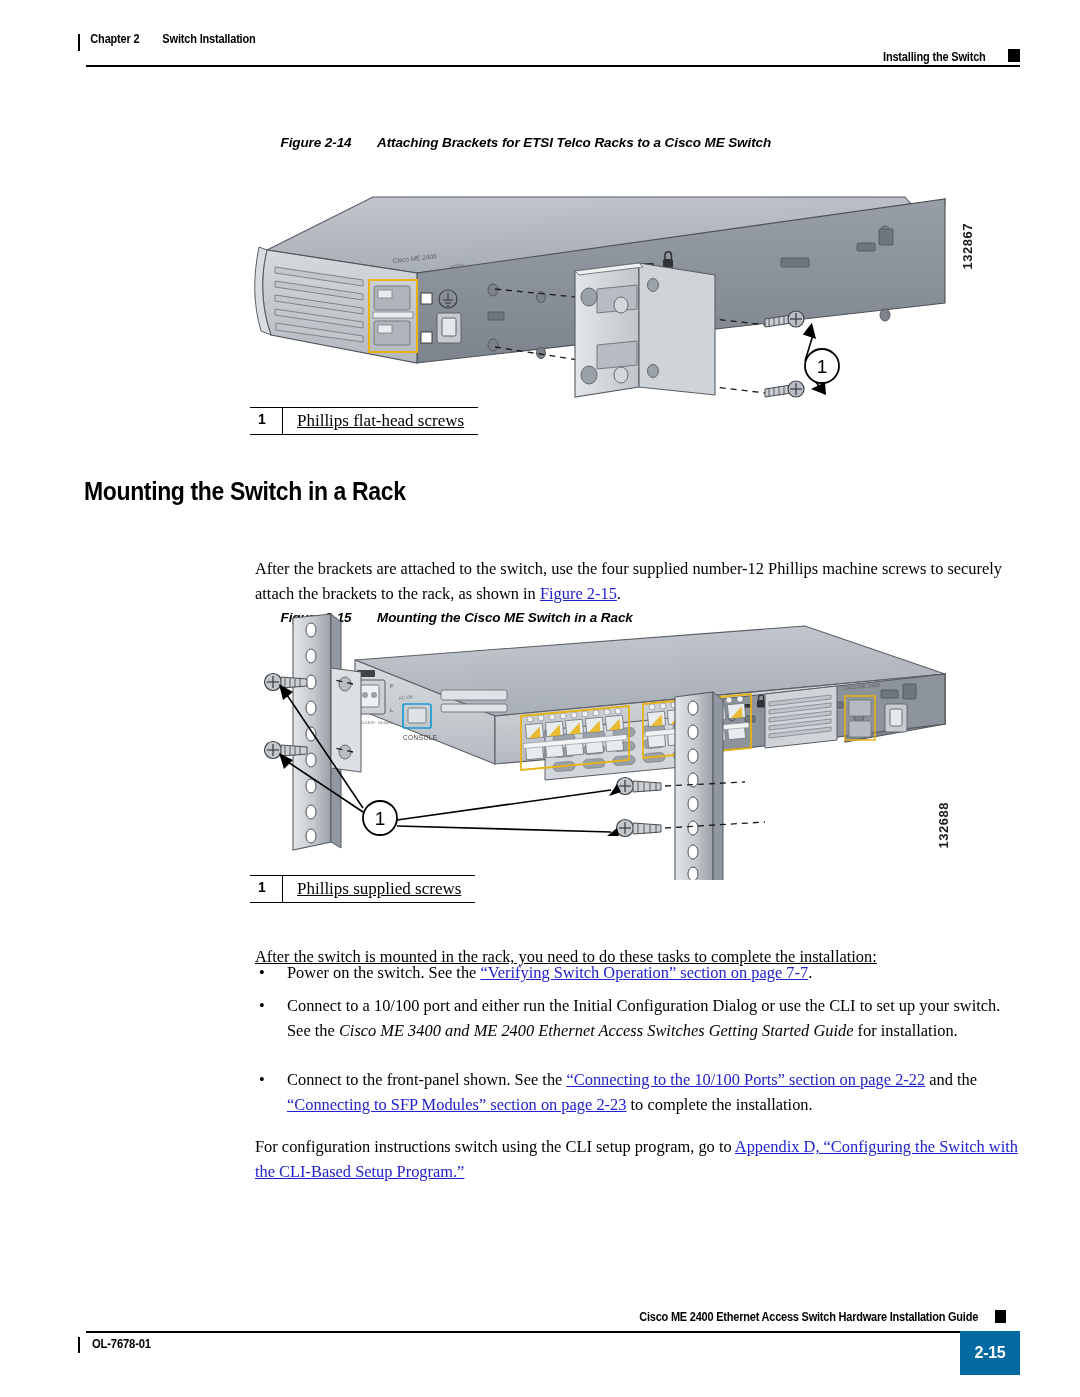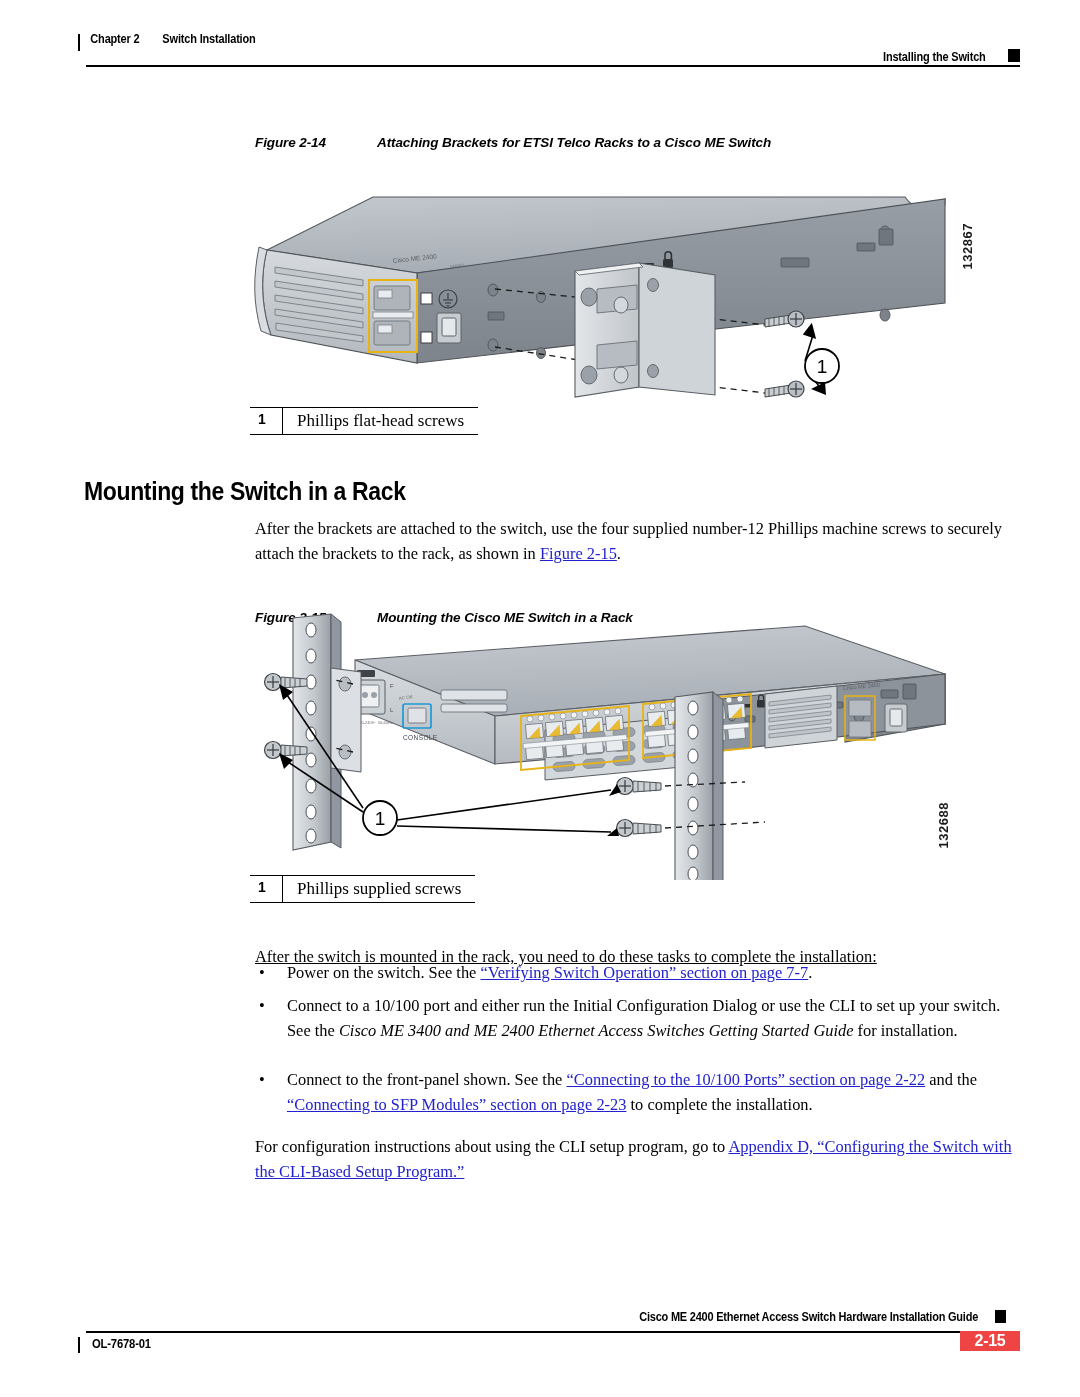--- a/index.html
+++ b/index.html
@@ -80,20 +80,21 @@
 
   
   .fig-caption {
     position: absolute;
     font-family: "Liberation Sans", sans-serif;
     font-style: italic;
     font-weight: bold;
     font-size: 13.5px;
     letter-spacing: -0.1px;
     white-space: nowrap;
+    text-align: center;
   }
   .fig-caption .fc-num { display: inline-block; width: 122px; }
 
   
   .section-heading {
     position: absolute;
     left: 84px;
     top: 460px;
     font-family: "Liberation Sans", sans-serif;
     font-weight: bold;
@@ -150,20 +151,21 @@
     font-family: "Liberation Sans", sans-serif;
     font-weight: bold;
     font-size: 14px;
     box-sizing: border-box;
   }
   .legend .lg-txt {
     border-left: 1.1px solid #000;
     padding: 3px 14px 3px 14px;
     font-size: 17px;
     white-space: nowrap;
+    text-decoration: underline;
   }
 
   
   .figure-art { position: absolute; }
   .art-id {
     position: absolute;
     font-family: "Liberation Sans", sans-serif;
     font-weight: bold;
     font-size: 13px;
     letter-spacing: 0.5px;
@@ -226,22 +228,22 @@
     letter-spacing: -0.2px;
     transform: scaleX(0.9);
     transform-origin: left top;
     white-space: nowrap;
   }
   .ftr-pagebox {
     position: absolute;
     right: 0px;
     top: 21px;
     min-width: 60px;
-    height: 20px;
-    background: #ef4444;
+    height: 44px;
+    background: #0369a1;
     color: #fff;
     font-family: "Liberation Sans", sans-serif;
     font-weight: bold;
     font-size: 16px;
     display: flex;
     align-items: center;
     justify-content: center;
     letter-spacing: -0.3px;
   }
 
@@ -421,21 +423,21 @@
   <div class="art-id" style="right:10px; top:38px;">132867</div>
 </div>
 
 <div class="legend" style="left:250px; top:407px;">
   <div class="lg-num">1</div>
   <div class="lg-txt">Phillips flat-head screws</div>
 </div>
 
 <h1 class="section-heading">Mounting the Switch in a Rack</h1>
 
-<p class="body-p" style="top:500px;">
+<p class="body-p" style="top:540px;">
   <span>After the brackets are attached to the switch, use the four supplied number-12 Phillips machine screws to securely attach the brackets to the rack, as shown in </span><a class="lnk" href="#">Figure 2-15</a><span>.</span>
 </p>
 
 <div class="fig-caption" style="left:255px; top:578px;margin-top:32px;">
   <span class="fc-num">Figure 2-15</span><span>Mounting the Cisco ME Switch in a Rack</span>
 </div>
 
 <div class="figure-art" style="left:245px; top:612px; width:740px; height:268px;">
   <svg width="740" height="268" viewBox="0 0 740 268">
     <defs>
@@ -743,21 +745,21 @@
   <span class="bdot">•</span>
   <span>Connect to a 10/100 port and either run the Initial Configuration Dialog or use the CLI to set up your switch. See the </span><span class="ital">Cisco ME 3400 and ME 2400 Ethernet Access Switches Getting Started Guide</span><span> for installation.</span>
 </div>
 
 <div class="bullet-item" style="top:1067px;">
   <span class="bdot">•</span>
   <span>Connect to the front-panel shown. See the </span><a class="lnk" href="#">“Connecting to the 10/100 Ports” section on page 2-22</a><span> and the </span><a class="lnk" href="#">“Connecting to SFP Modules” section on page 2-23</a><span> to complete the installation.</span>
 </div>
 
 <p class="body-p" style="top:1118px;">
-  <span>For configuration instructions about using the CLI setup program, go to </span><a class="lnk" href="#">Appendix D, “Configuring the Switch with the CLI-Based Setup Program.”</a>
+  <span>For configuration instructions switch using the CLI setup program, go to </span><a class="lnk" href="#">Appendix D, “Configuring the Switch with the CLI-Based Setup Program.”</a>
 </p>
 
 <div class="page-footer">
   <div class="ftr-title">Cisco ME 2400 Ethernet Access Switch Hardware Installation Guide</div>
   <div class="ftr-square"></div>
   <div class="ftr-rule"></div>
   <div class="ftr-tick"></div>
   <div class="ftr-docid">OL-7678-01</div>
   <div class="ftr-pagebox">2-15</div>
 </div>

